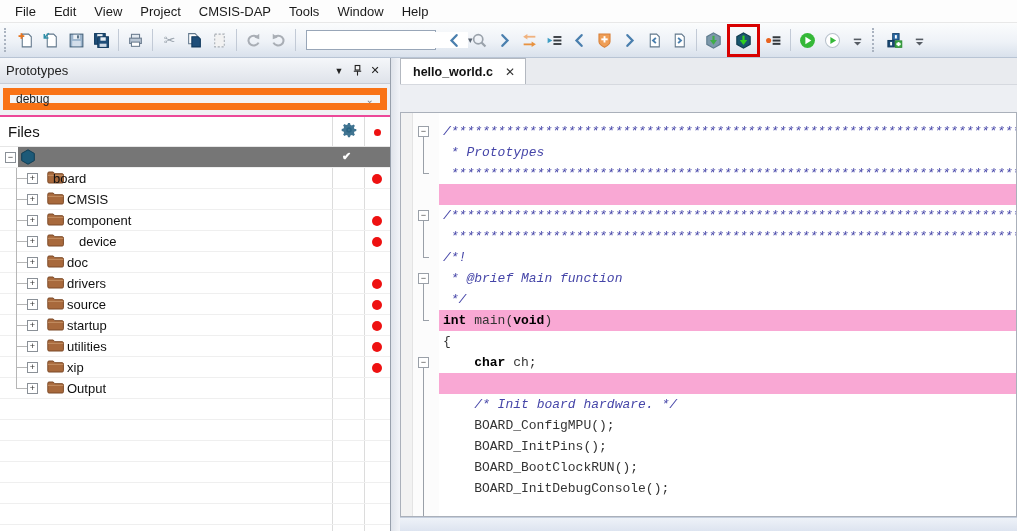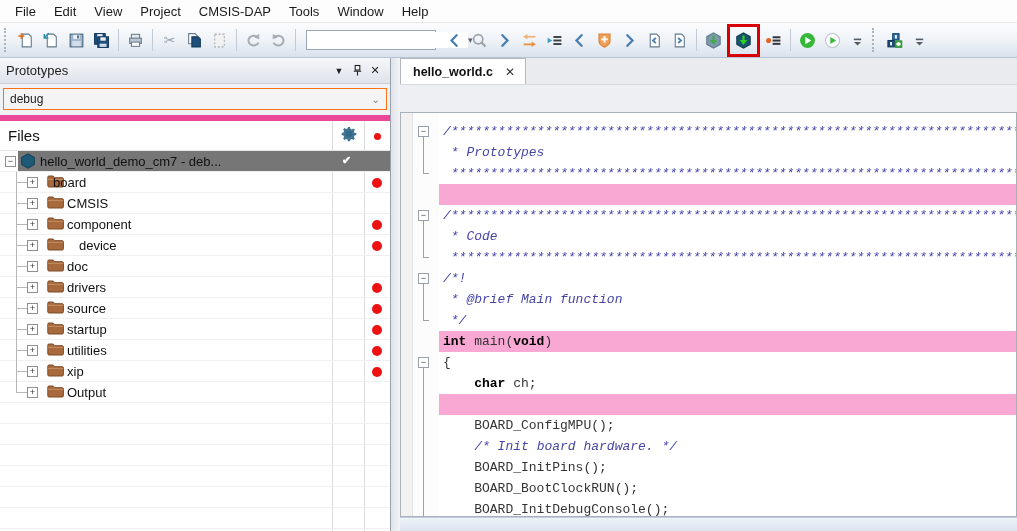--- a/index.html
+++ b/index.html
@@ -33,25 +33,25 @@
   
   .ws { width:391px; background:#f0f1f4; border-right:1px solid #98a0ac;
     display:flex; flex-direction:column; }
   .ws-header { height:26px; display:flex; align-items:center; padding:0 6px;
     background:linear-gradient(#f5f7fa,#dfe3ea); border-bottom:1px solid #c8cdd6;
     font-size:13px; color:#222; }
   .ws-title { flex:1; }
   .ws-hbtn { width:18px; height:18px; display:flex; align-items:center; justify-content:center;
     color:#222; font-size:11px; }
   .ws-combo-row { padding:4px 3px 5px 3px; }
-  .ws-combo { height:22px; background:#f4f4f4; border:1px solid #f97316; display:flex;
+  .ws-combo { height:22px; background:#f4f4f4; border:7px solid #f97316; display:flex;
     align-items:center; font-size:12px; color:#222; padding:0 6px; }
   .ws-combo .val { flex:1; }
   .ws-combo .arrow { color:#7a828c; font-size:10px; }
-  .files { flex:1; background:#fff; border-top:6px solid #ec4899; position:relative; overflow:hidden; }
+  .files { flex:1; background:#fff; border-top:2px solid #ec4899; position:relative; overflow:hidden; }
   .col-line { position:absolute; top:0; bottom:0; width:1px; background:#dcdcdc; }
   .files-header { height:30px; display:flex; align-items:center; font-size:15px; color:#111;
     border-bottom:1px solid #e6e6e6; position:relative; }
   .files-header .fh-label { padding-left:8px; }
   .tree-row { height:21px; position:relative; border-bottom:1px solid #efefef;
     font-size:13px; color:#111; }
   .sel-band { position:absolute; left:18px; right:0; top:0; bottom:0; background:#767676; }
   .expander { position:absolute; width:11px; height:11px; top:5px; background:#fff;
     border:1px solid #8a9097; font-size:9px; line-height:9px; text-align:center; color:#333; }
   .row-label { position:absolute; top:3px; white-space:nowrap; }
@@ -396,21 +396,20 @@
           </svg>
         <span class="dot" style="left:374px; top:12px; width:7px; height:7px"></span>
       </div>
       <div id="tree-rows" style="position: relative;">
           <div class="tree-row">
             <div class="sel-band" style="background: rgb(118, 118, 118);"></div>
             <div class="expander" style="left: 5px;">−</div>
             <span style="position: absolute; left: 20px; top: 2px;"><svg width="16" height="16" viewBox="0 0 16 16">
                 <path d="M8 .8 L14.3 4.4 V11.6 L8 15.2 L1.7 11.6 V4.4 Z" fill="#1d5a78" stroke="#0f3d55"></path>
               </svg></span>
-            <span class="row-label" style="left: 40px;">hello_world_demo_cm7 - deb...</span>
             <span class="chk" style="left: 342px;">✔</span>
           </div>
           <div class="tree-row">
             <div class="hstub" style="left: 16px; width: 11px;"></div>
             <div class="expander" style="left: 27px;">+</div>
             <span style="position: absolute; left: 47px; top: 2px;"><svg width="17" height="14" viewBox="0 0 17 14">
                 <path d="M.8 3.2 q0-1.2 1.2-1.2 h4.2 l1.6 1.7 h7.4 q1.2 0 1.2 1.2 v6.9 q0 1.2-1.2 1.2 H2 q-1.2 0-1.2-1.2 Z" fill="#a8693c" stroke="#7c4a28"></path>
                 <path d="M.9 5.4 h15.4" stroke="#c08a5e" stroke-width="1.2"></path>
               </svg></span>
             <span class="row-label" style="left: 53px;">board</span>
@@ -548,31 +547,30 @@
           <div class="fold-h" style="top: 207px; left: 10px;"></div>
           <div class="fold-box" style="top: 244px;">−</div>
           <div class="fold-v" style="top: 255px; height: 165px;"></div>
         </div>
       <div class="code-area" id="code-area">
           <div class="code-line"><span class="cm">/************************************************************************************************</span></div>
           <div class="code-line"><span class="cm"> * Prototypes</span></div>
           <div class="code-line"><span class="cm"> ************************************************************************************************</span></div>
           <div class="code-line band">&nbsp;</div>
           <div class="code-line"><span class="cm">/************************************************************************************************</span></div>
-          <div class="code-line"><span class="cm"> * Code</span></div>
           <div class="code-line"><span class="cm"> ************************************************************************************************</span></div>
           <div class="code-line"><span class="cm">/*!</span></div>
           <div class="code-line"><span class="cm"> * @brief Main function</span></div>
           <div class="code-line"><span class="cm"> */</span></div>
           <div class="code-line band"><span class="kw">int</span><span class=""> main(</span><span class="kw">void</span><span class="">)</span></div>
           <div class="code-line"><span class="">{</span></div>
           <div class="code-line"><span class="">    </span><span class="kw">char</span><span class=""> ch;</span></div>
           <div class="code-line band">&nbsp;</div>
+          <div class="code-line"><span class="">    </span><span class="cm">/* Init board hardware. */</span></div>
           <div class="code-line"><span class="">    BOARD_ConfigMPU();</span></div>
-          <div class="code-line"><span class="">    </span><span class="cm">/* Init board hardware. */</span></div>
           <div class="code-line"><span class="">    BOARD_InitPins();</span></div>
           <div class="code-line"><span class="">    BOARD_BootClockRUN();</span></div>
           <div class="code-line"><span class="">    BOARD_InitDebugConsole();</span></div>
         </div>
     </div>
     <div class="hscroll"></div>
   </div>
 </div>
 
 </body></html>

